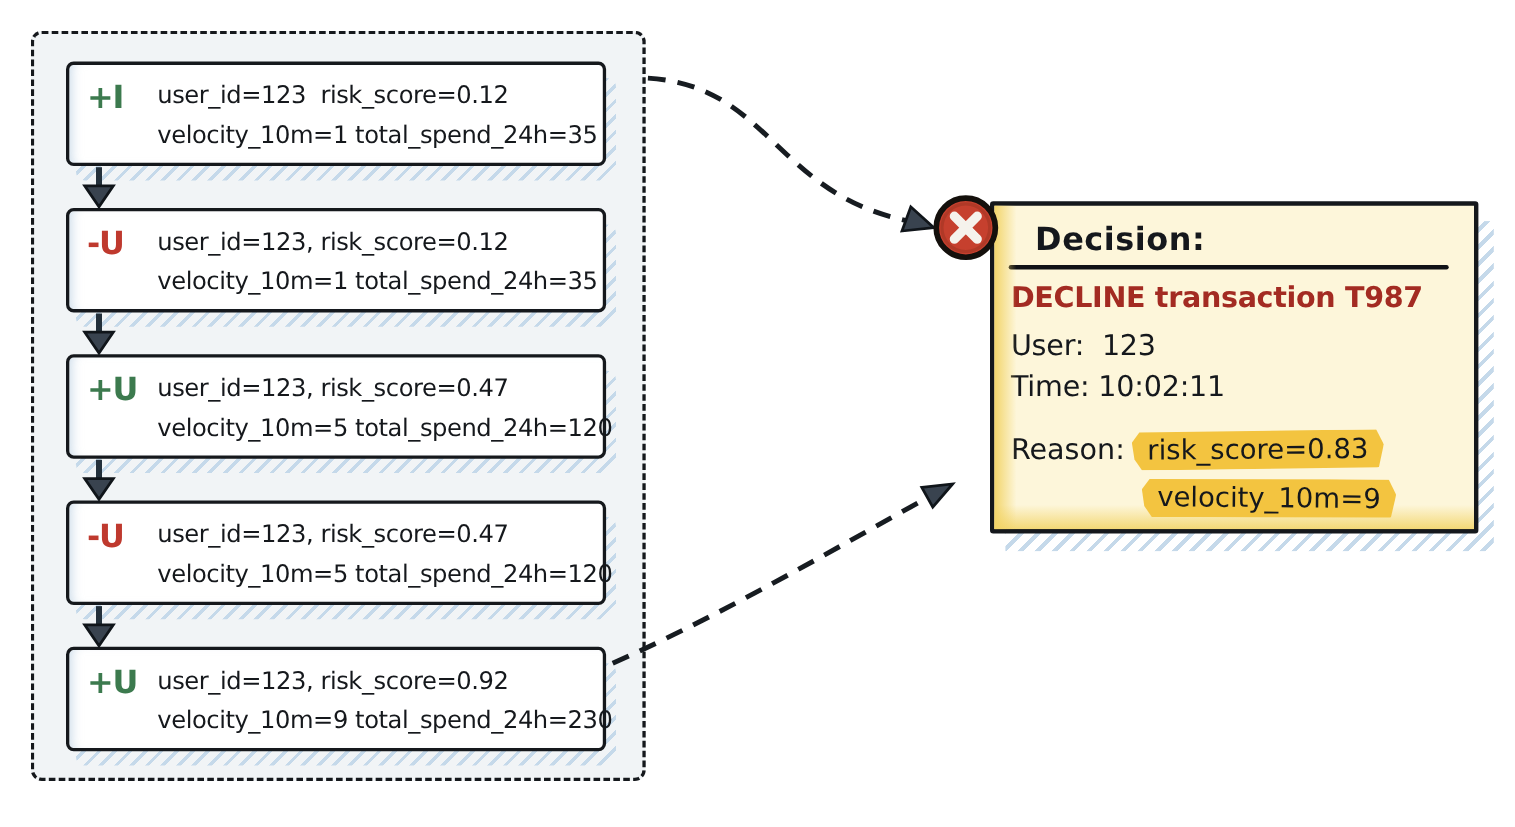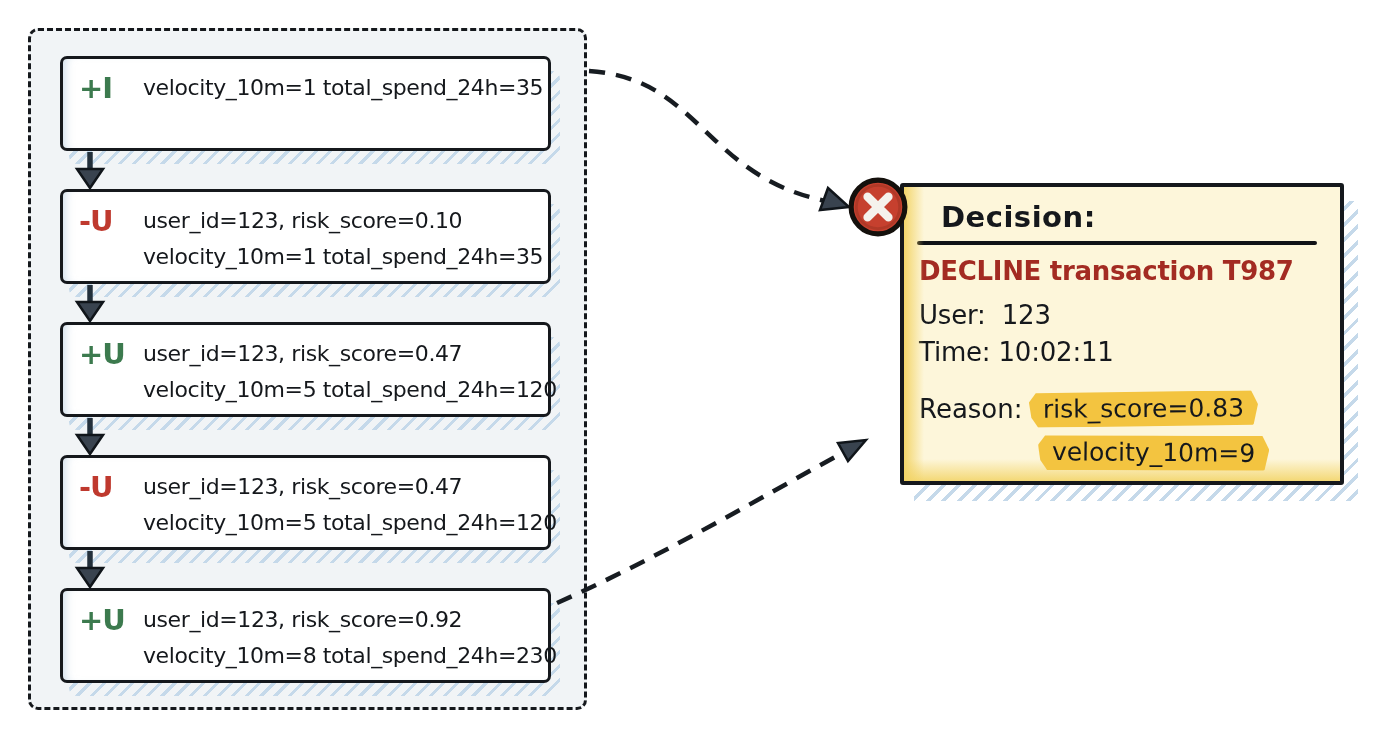--- a/index.html
+++ b/index.html
@@ -115,31 +115,32 @@
 
 <div class="stage">
 
   <div class="stream-panel"></div>
 
   <div class="evt" style="top:56px">
     <div class="evt-hatch"></div>
     <div class="evt-box">
       <span class="evt-op op-add">+I</span>
       <div class="evt-lines">
+        <div class="evt-line">user_id=123  risk_score=0.12</div>
         <div class="evt-line">velocity_10m=1 total_spend_24h=35</div>
       </div>
     </div>
   </div>
 
   <div class="evt" style="top:189px">
     <div class="evt-hatch"></div>
     <div class="evt-box">
       <span class="evt-op op-del">-U</span>
       <div class="evt-lines">
-        <div class="evt-line">user_id=123, risk_score=0.10</div>
+        <div class="evt-line">user_id=123, risk_score=0.12</div>
         <div class="evt-line">velocity_10m=1 total_spend_24h=35</div>
       </div>
     </div>
   </div>
 
   <div class="evt" style="top:322px">
     <div class="evt-hatch"></div>
     <div class="evt-box">
       <span class="evt-op op-add">+U</span>
       <div class="evt-lines">
@@ -159,21 +160,21 @@
       </div>
     </div>
   </div>
 
   <div class="evt" style="top:588px">
     <div class="evt-hatch"></div>
     <div class="evt-box">
       <span class="evt-op op-add">+U</span>
       <div class="evt-lines">
         <div class="evt-line">user_id=123, risk_score=0.92</div>
-        <div class="evt-line">velocity_10m=8 total_spend_24h=230</div>
+        <div class="evt-line">velocity_10m=9 total_spend_24h=230</div>
       </div>
     </div>
   </div>
 
   <svg class="connectors" viewBox="0 0 1377 752" xmlns="http://www.w3.org/2000/svg">
     <g>
       <line class="flow-line" x1="90" y1="152" x2="90" y2="171"></line>
       <polygon class="flow-head" points="77,169 103,169 90,188"></polygon>
     </g>
     <g>

